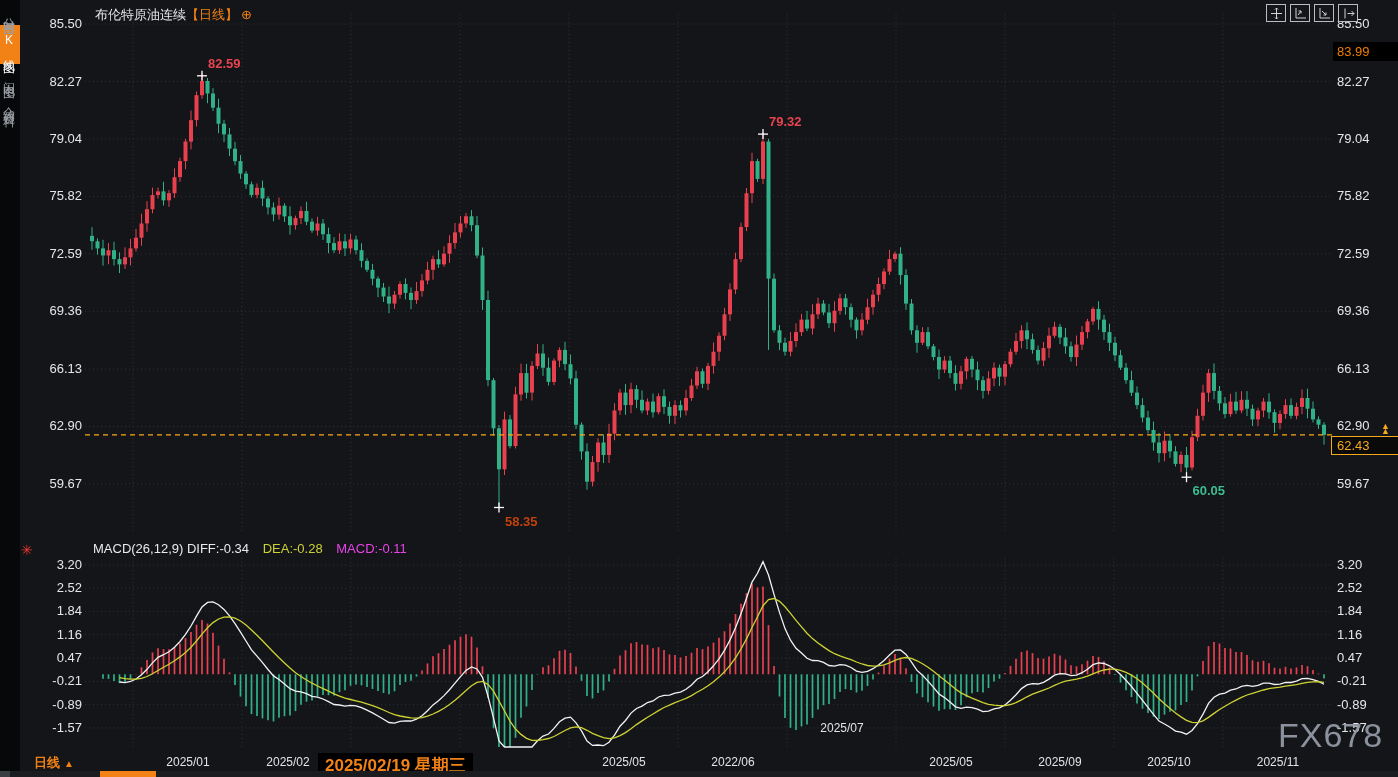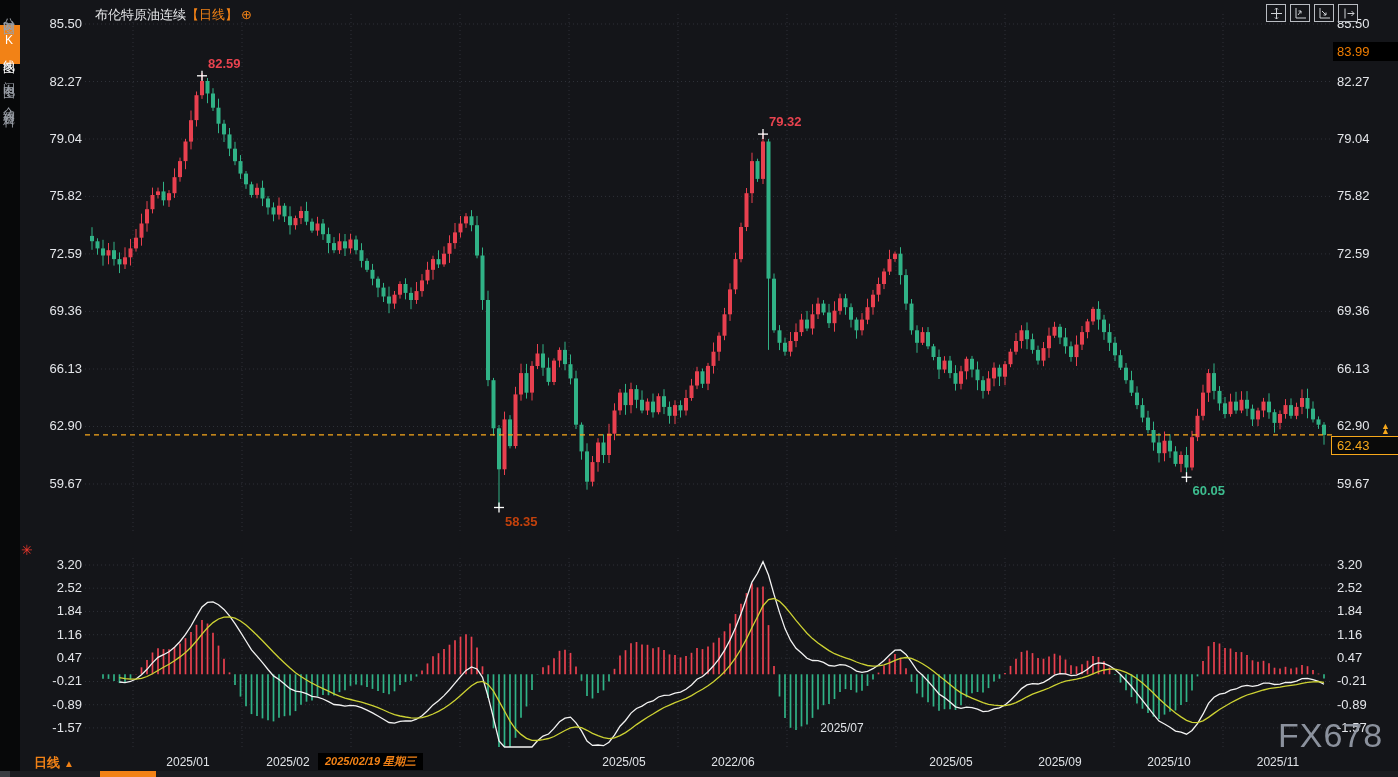--- a/index.html
+++ b/index.html
@@ -14,21 +14,21 @@
   
   .chart-title{position:absolute;left:95px;top:6px;font-size:13px;color:#e9eaec;z-index:4;white-space:nowrap;}
   .chart-title .period{color:#f28216;}
   .chart-title .gear{color:#f28216;margin-left:3px;font-size:13px;}
   .toolbar{position:absolute;top:4px;left:1266px;display:flex;gap:4px;z-index:7;}
   .tb{width:18px;height:16px;border:1px solid #b9bcc2;background:#15161a;display:flex;align-items:center;justify-content:center;cursor:pointer;}
   
   .pl{position:absolute;left:26px;width:56px;text-align:right;font-size:13px;color:#e4e6ea;z-index:3;}
   .pr{position:absolute;left:1337px;width:58px;text-align:left;font-size:13px;color:#e4e6ea;z-index:3;}
   .xaxis-label{position:absolute;top:755px;font-size:12px;font-weight:normal;color:#e0e3e7;transform:translateX(-50%);z-index:4;white-space:nowrap;}
-  .date-box{position:absolute;top:753px;left:318px;background:#000;color:#f28216;font-size:11px;font-weight:bold;padding:1px 7px;z-index:5;white-space:nowrap;font-style:italic;}
+  .date-box{position:absolute;top:753px;left:318px;background:#000;color:#f28216;font-size:17px;font-weight:bold;padding:1px 7px;z-index:5;white-space:nowrap;}
   .tag83{position:absolute;left:1333px;width:62px;background:#000;color:#f07d00;font-size:13px;padding:2px 4px;z-index:4;}
   .tag62{position:absolute;left:1331px;width:56px;background:#0a0a0a;border:1px solid #f7a81b;color:#f7a81b;font-size:13px;padding:1px 5px;z-index:4;}
   .tri{position:absolute;left:1381px;color:#f7a81b;font-size:9px;line-height:5px;z-index:4;text-align:center;}
   
   .macd-header{position:absolute;left:93px;top:541px;font-size:13px;z-index:3;white-space:nowrap;}
   .macd-header .h-main{color:#e9eaec;}
   .macd-header .h-dea{color:#cdd233;margin-left:10px;}
   .macd-header .h-macd{color:#e743e7;margin-left:10px;}
   .sun-icon{position:absolute;left:21px;top:542px;color:#e8372c;font-size:14px;z-index:3;}
   
@@ -811,20 +811,25 @@
           <path d="M3 1.5v10M5.5 6.5H12M9.5 4l2.5 2.5L9.5 9" stroke="#cfd2d6" stroke-width="1" fill="none"></path>
         </svg>
     </div>
   </div>
 
   <div class="tag83" style="top: 41.8916px;">83.99</div>
   <div class="tri" style="top: 423.854px;">▲<br>▲</div>
   <div class="tag62" style="top: 435.854px;">62.43</div>
 
   <span class="sun-icon">✳</span>
+  <div class="macd-header">
+    <span class="h-main">MACD(26,12,9) DIFF:-0.34</span>
+    <span class="h-dea">DEA:-0.28</span>
+    <span class="h-macd">MACD:-0.11</span>
+  </div>
 
   <div class="tab">
     <span>日线</span><span class="arr">▲</span>
   </div>
   <div class="date-box">2025/02/19 星期三</div>
   <div class="watermark">FX678</div>
 
   <div class="scrollbar">
     <div class="stub"></div>
     <div class="thumb"></div>

